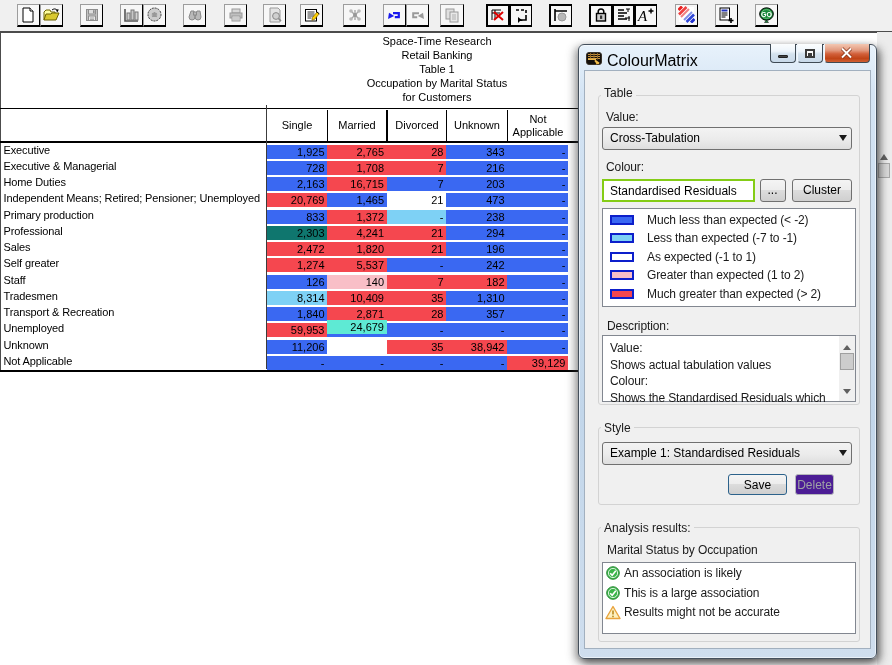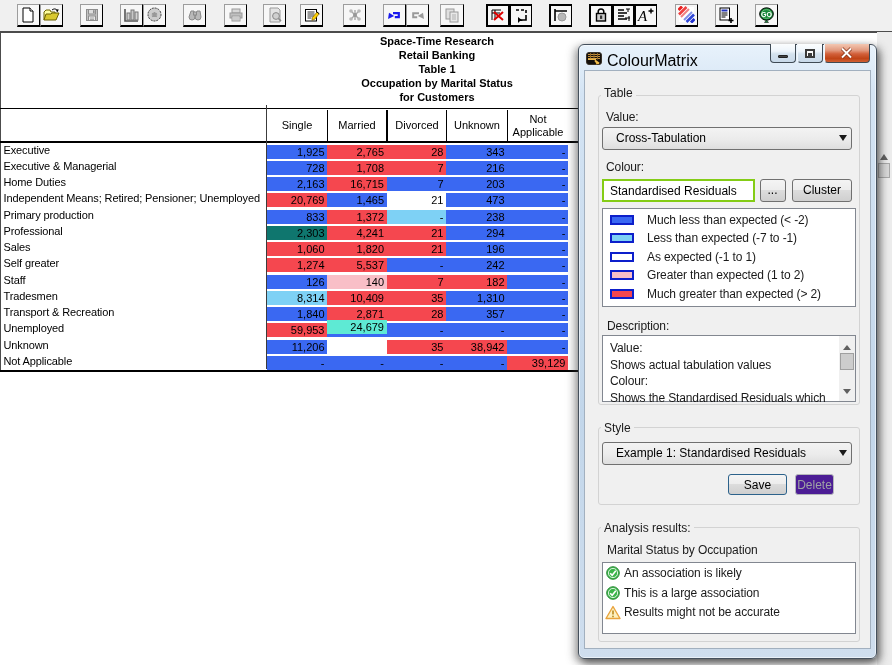--- a/index.html
+++ b/index.html
@@ -15,21 +15,21 @@
 .hc{position:absolute;top:109px;height:33px;font-size:11px;color:#000;display:flex;align-items:center;justify-content:center;text-align:center;line-height:13px}
 .hv{position:absolute;top:109.5px;height:32px;width:1.5px;background:#000}
 
 #sbar{position:absolute;left:877px;top:32px;width:15px;height:633px;background:#ececec}
 
 #dlg{position:absolute;left:578px;top:44px;width:299px;height:615px;border:1px solid #45505c;border-radius:6px;background:linear-gradient(180deg,#e8f2fb 0%,#d4e4f4 8%,#c2d6ea 60%,#cfdeee 100%);box-shadow:3px 4px 9px rgba(40,40,40,0.7),-4px 3px 8px rgba(70,70,70,0.4),0 0 0 1px rgba(255,255,255,0.55) inset}
 #client{position:absolute;left:584px;top:70px;width:287px;height:579px;background:#f0f0f0;border:1px solid #a2b0bf}
 .gb{position:absolute;border:1px solid #d3d3d3;border-radius:3px}
 .gl{position:absolute;font-size:12px;color:#1a1a1a;background:#f0f0f0;padding:0 3px;white-space:nowrap}
 .lbl{position:absolute;font-size:12px;letter-spacing:-0.1px;color:#1a1a1a;white-space:nowrap}
-.drop{position:absolute;height:22.5px;border:1px solid #707070;border-radius:3px;background:linear-gradient(180deg,#f3f3f3,#ebebeb 55%,#dedede);font-size:12px;color:#000;line-height:20px;padding-left:13px}
+.drop{position:absolute;height:22.5px;border:1px solid #707070;border-radius:3px;background:linear-gradient(180deg,#f3f3f3,#ebebeb 55%,#dedede);font-size:12px;color:#000;line-height:20px;padding-left:7px}
 .drop .ar{position:absolute;right:4px;top:7px;width:0;height:0;border:4px solid transparent;border-top:6px solid #1a1a1a}
 .btn{position:absolute;height:23px;border:1px solid #707070;border-radius:3px;background:linear-gradient(180deg,#f4f4f4,#ececec 50%,#dcdcdc 50%,#cfcfcf);font-size:12px;color:#000;text-align:center;line-height:21px}
 .wbox{position:absolute;background:#fff;border:1px solid #828790}
 .sw{position:absolute;left:610px;width:24px;height:10px;border:2px solid #0d1fcb}
 .lt{position:absolute;left:647px;font-size:12px;letter-spacing:-0.12px;color:#1a1a1a;white-space:nowrap}
 .dt{position:absolute;left:610px;font-size:12px;letter-spacing:-0.12px;color:#1a1a1a;white-space:nowrap}
 .cap{position:absolute;top:44px;height:19px;border:1px solid #3f4a54;border-top:none;display:flex;align-items:center;justify-content:center}
 </style></head><body>
 <div id="tbar">
 <div class="tbn" style="left:17px;width:22.5px">
@@ -197,21 +197,21 @@
     </div>
 </div>
 
 <div class="tl" style="top:31px;width:892px;height:1.5px;background:#4c4c4c"></div>
 <div class="ab" style="left:0;top:32px;width:1.2px;height:339px;background:#4c4c4c"></div>
 <div class="tl" style="top:108px;height:1px"></div>
 <div class="tl" style="top:141px;height:2px"></div>
 <div class="tl" style="top:369.5px;height:2px"></div>
 <div class="ab" style="left:266px;top:105px;width:1.2px;height:264px;background:#3c3c3c"></div>
 
-<div class="ab" style="left:0;top:33.5px;width:874px;text-align:center;font-size:11px;font-weight:bold;line-height:14px;color:#000">Space-Time Research<br>Retail Banking<br>Table 1<br>Occupation by Marital Status<br>for Customers</div>
+<div class="ab" style="left:0;top:33.5px;width:874px;text-align:center;font-size:11px;font-weight:normal;line-height:14px;color:#000">Space-Time Research<br>Retail Banking<br>Table 1<br>Occupation by Marital Status<br>for Customers</div>
 
 <div class="hc" style="left:267px;width:60px">Single</div>
 <div class="hc" style="left:328px;width:58px">Married</div>
 <div class="hc" style="left:388px;width:58px">Divorced</div>
 <div class="hc" style="left:447px;width:60px">Unknown</div>
 <div class="hc" style="left:508px;width:60px">Not<br>Applicable</div>
 <div class="hv" style="left:326.5px"></div>
 <div class="hv" style="left:386px"></div>
 <div class="hv" style="left:445.5px"></div>
 <div class="hv" style="left:506.5px"></div>
@@ -246,21 +246,21 @@
 <div class="dc" style="left:386.5px;top:209.6px;width:59.5px;background:#7ed1f5">-</div>
 <div class="dc" style="left:446px;top:209.6px;width:61px;background:#3a68f2">238</div>
 <div class="dc" style="left:507px;top:209.6px;width:61px;background:#3a68f2">-</div>
 <div class="rl" style="top:224.8px">Professional</div>
 <div class="dc" style="left:267px;top:225.8px;width:60px;background:#0f766e">2,303</div>
 <div class="dc" style="left:327px;top:225.8px;width:59.5px;background:#f5474f">4,241</div>
 <div class="dc" style="left:386.5px;top:225.8px;width:59.5px;background:#f5474f">21</div>
 <div class="dc" style="left:446px;top:225.8px;width:61px;background:#3a68f2">294</div>
 <div class="dc" style="left:507px;top:225.8px;width:61px;background:#3a68f2">-</div>
 <div class="rl" style="top:241.1px">Sales</div>
-<div class="dc" style="left:267px;top:242.1px;width:60px;background:#f5474f">1,060</div>
+<div class="dc" style="left:267px;top:242.1px;width:60px;background:#f5474f">2,472</div>
 <div class="dc" style="left:327px;top:242.1px;width:59.5px;background:#f5474f">1,820</div>
 <div class="dc" style="left:386.5px;top:242.1px;width:59.5px;background:#f5474f">21</div>
 <div class="dc" style="left:446px;top:242.1px;width:61px;background:#3a68f2">196</div>
 <div class="dc" style="left:507px;top:242.1px;width:61px;background:#3a68f2">-</div>
 <div class="rl" style="top:257.4px">Self greater</div>
 <div class="dc" style="left:267px;top:258.4px;width:60px;background:#f5474f">1,274</div>
 <div class="dc" style="left:327px;top:258.4px;width:59.5px;background:#f5474f">5,537</div>
 <div class="dc" style="left:386.5px;top:258.4px;width:59.5px;background:#3a68f2">-</div>
 <div class="dc" style="left:446px;top:258.4px;width:61px;background:#3a68f2">242</div>
 <div class="dc" style="left:507px;top:258.4px;width:61px;background:#3a68f2">-</div>

